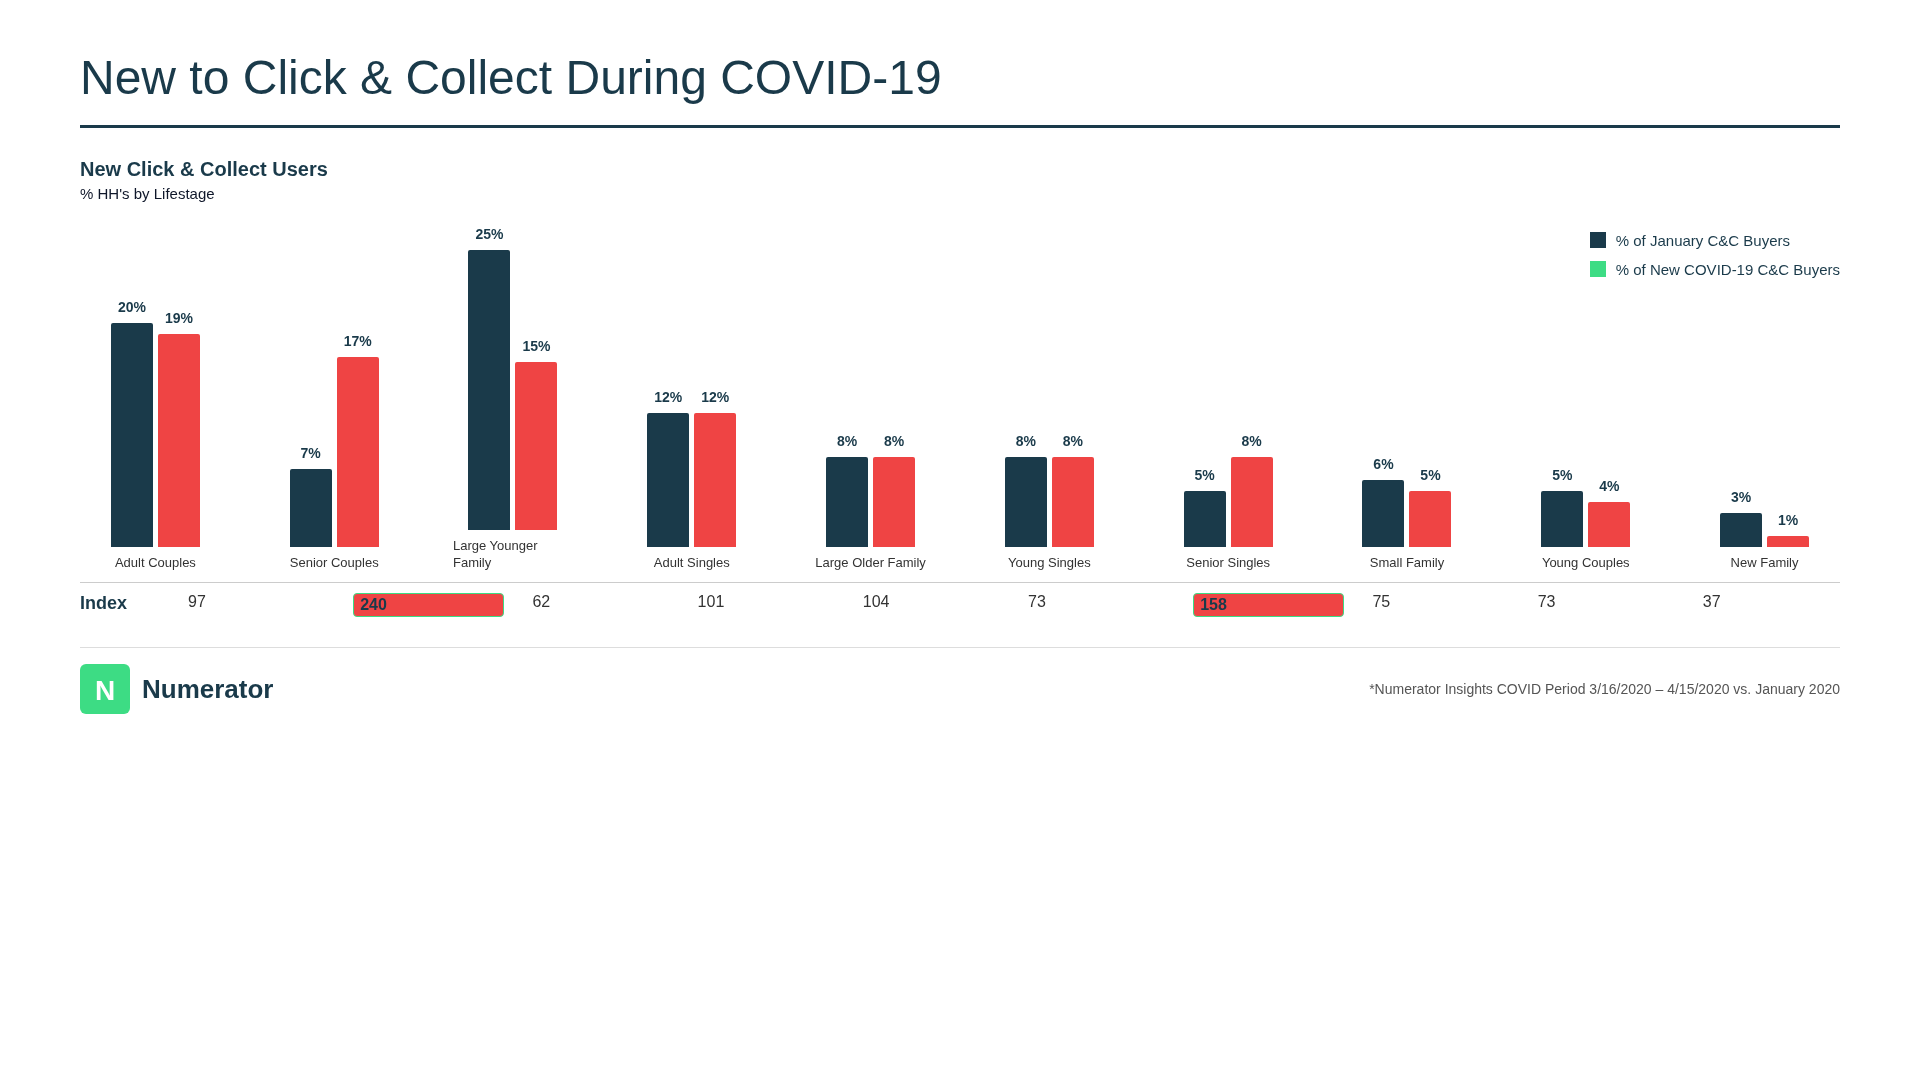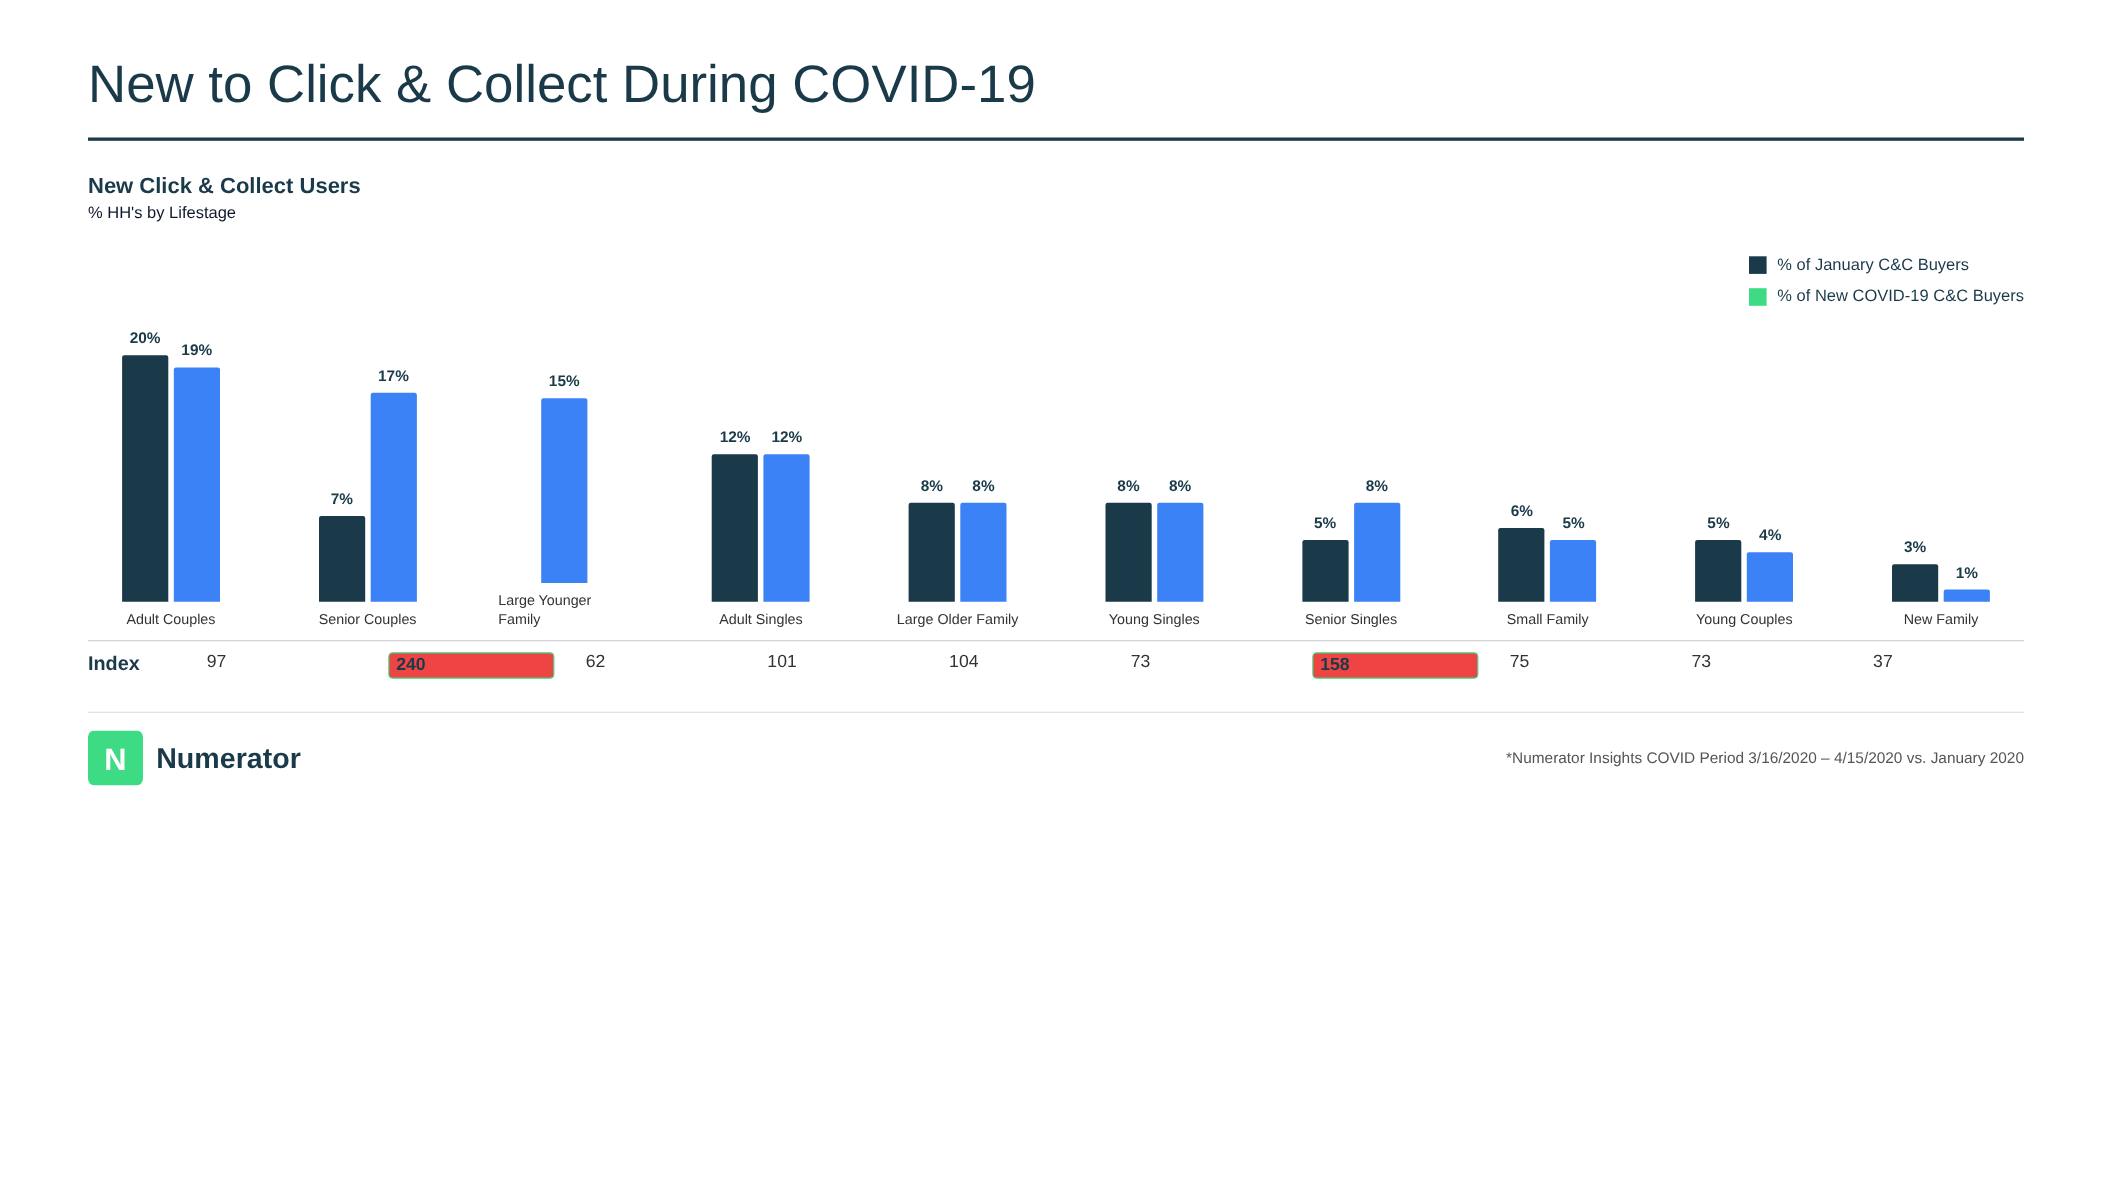--- a/index.html
+++ b/index.html
@@ -72,21 +72,21 @@
       width: 42px;
       border-radius: 2px 2px 0 0;
       position: relative;
     }
 
     .bar-dark {
       background: #1a3a4a;
     }
 
     .bar-green {
-      background: #3b82f6;
+      background: #ef4444;
     }
 
     .bar-label {
       position: absolute;
       top: -24px;
       left: 50%;
       transform: translateX(-50%);
       font-size: 14px;
       font-weight: 600;
       white-space: nowrap;
@@ -108,21 +108,20 @@
       position: absolute;
       top: 0;
       right: 0;
       display: flex;
       flex-direction: column;
       gap: 12px;
     }
 
     .legend-item {
       display: flex;
-      align-items: center;
       gap: 10px;
       font-size: 15px;
       color: #1a3a4a;
     }
 
     .legend-box {
       width: 16px;
       height: 16px;
       flex-shrink: 0;
     }
@@ -230,20 +229,23 @@
               <span class="bar-label bar-label-dark">7%</span>
             </div>
             <div class="bar bar-green" style="height: 190px;">
               <span class="bar-label bar-label-green">17%</span>
             </div>
           </div>
           <div class="group-label">Senior Couples</div>
         </div>
         <div class="group">
           <div class="bar-pair">
+            <div class="bar bar-dark" style="height: 280px;">
+              <span class="bar-label bar-label-dark">25%</span>
+            </div>
             <div class="bar bar-green" style="height: 168px;">
               <span class="bar-label bar-label-green">15%</span>
             </div>
           </div>
           <div class="group-label">Large Younger Family</div>
         </div>
         <div class="group">
           <div class="bar-pair">
             <div class="bar bar-dark" style="height: 134px;">
               <span class="bar-label bar-label-dark">12%</span>

